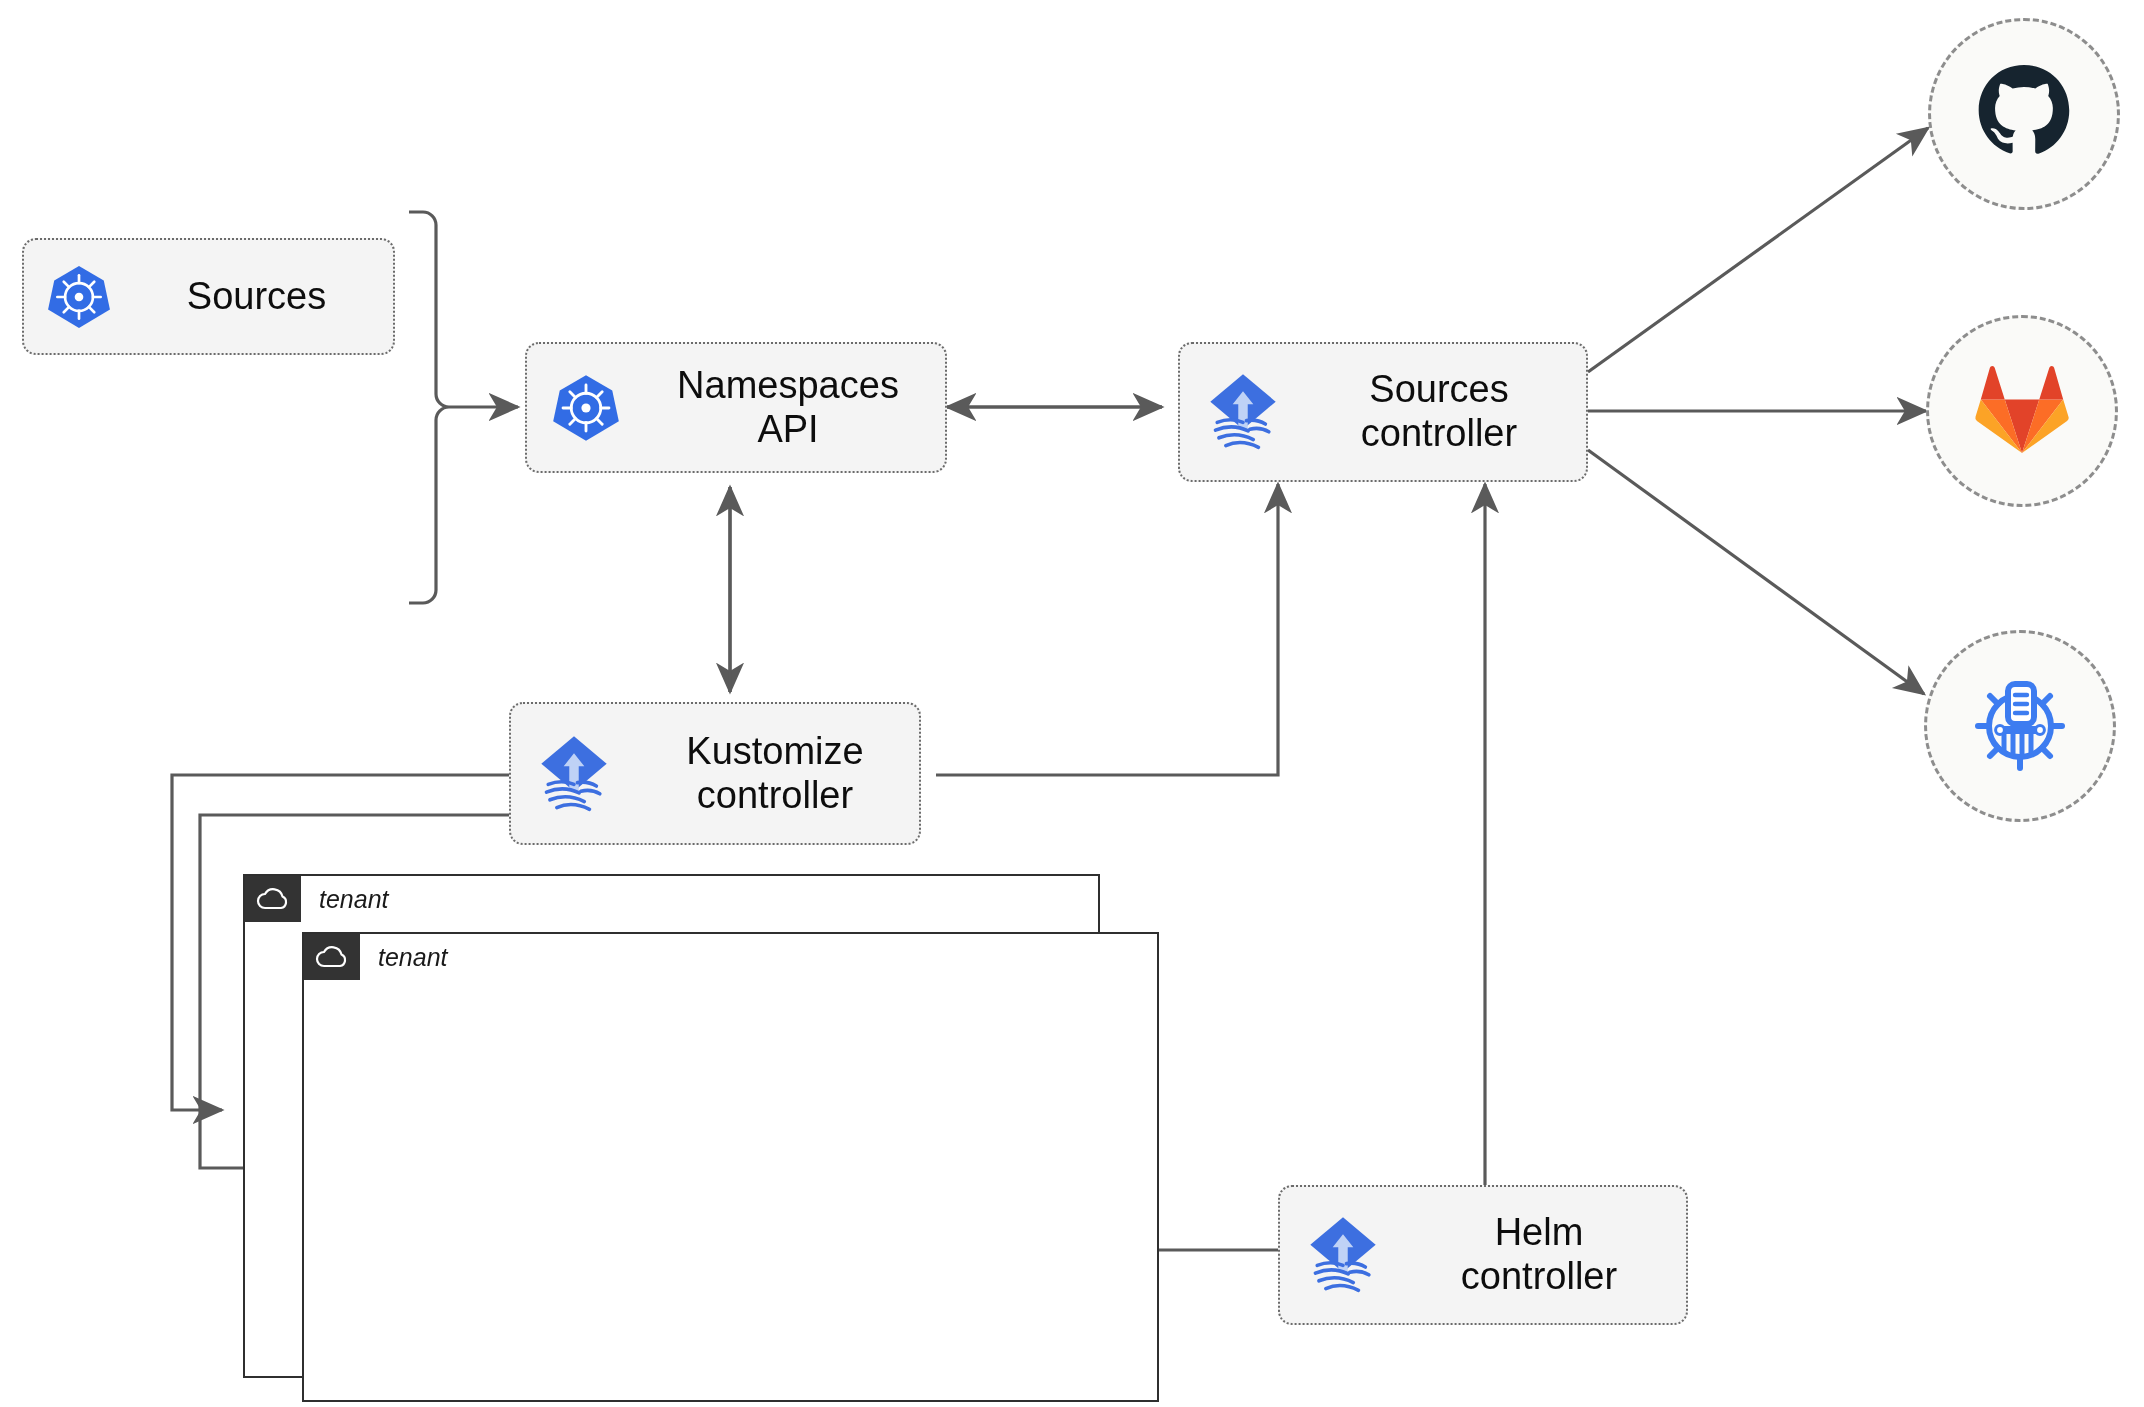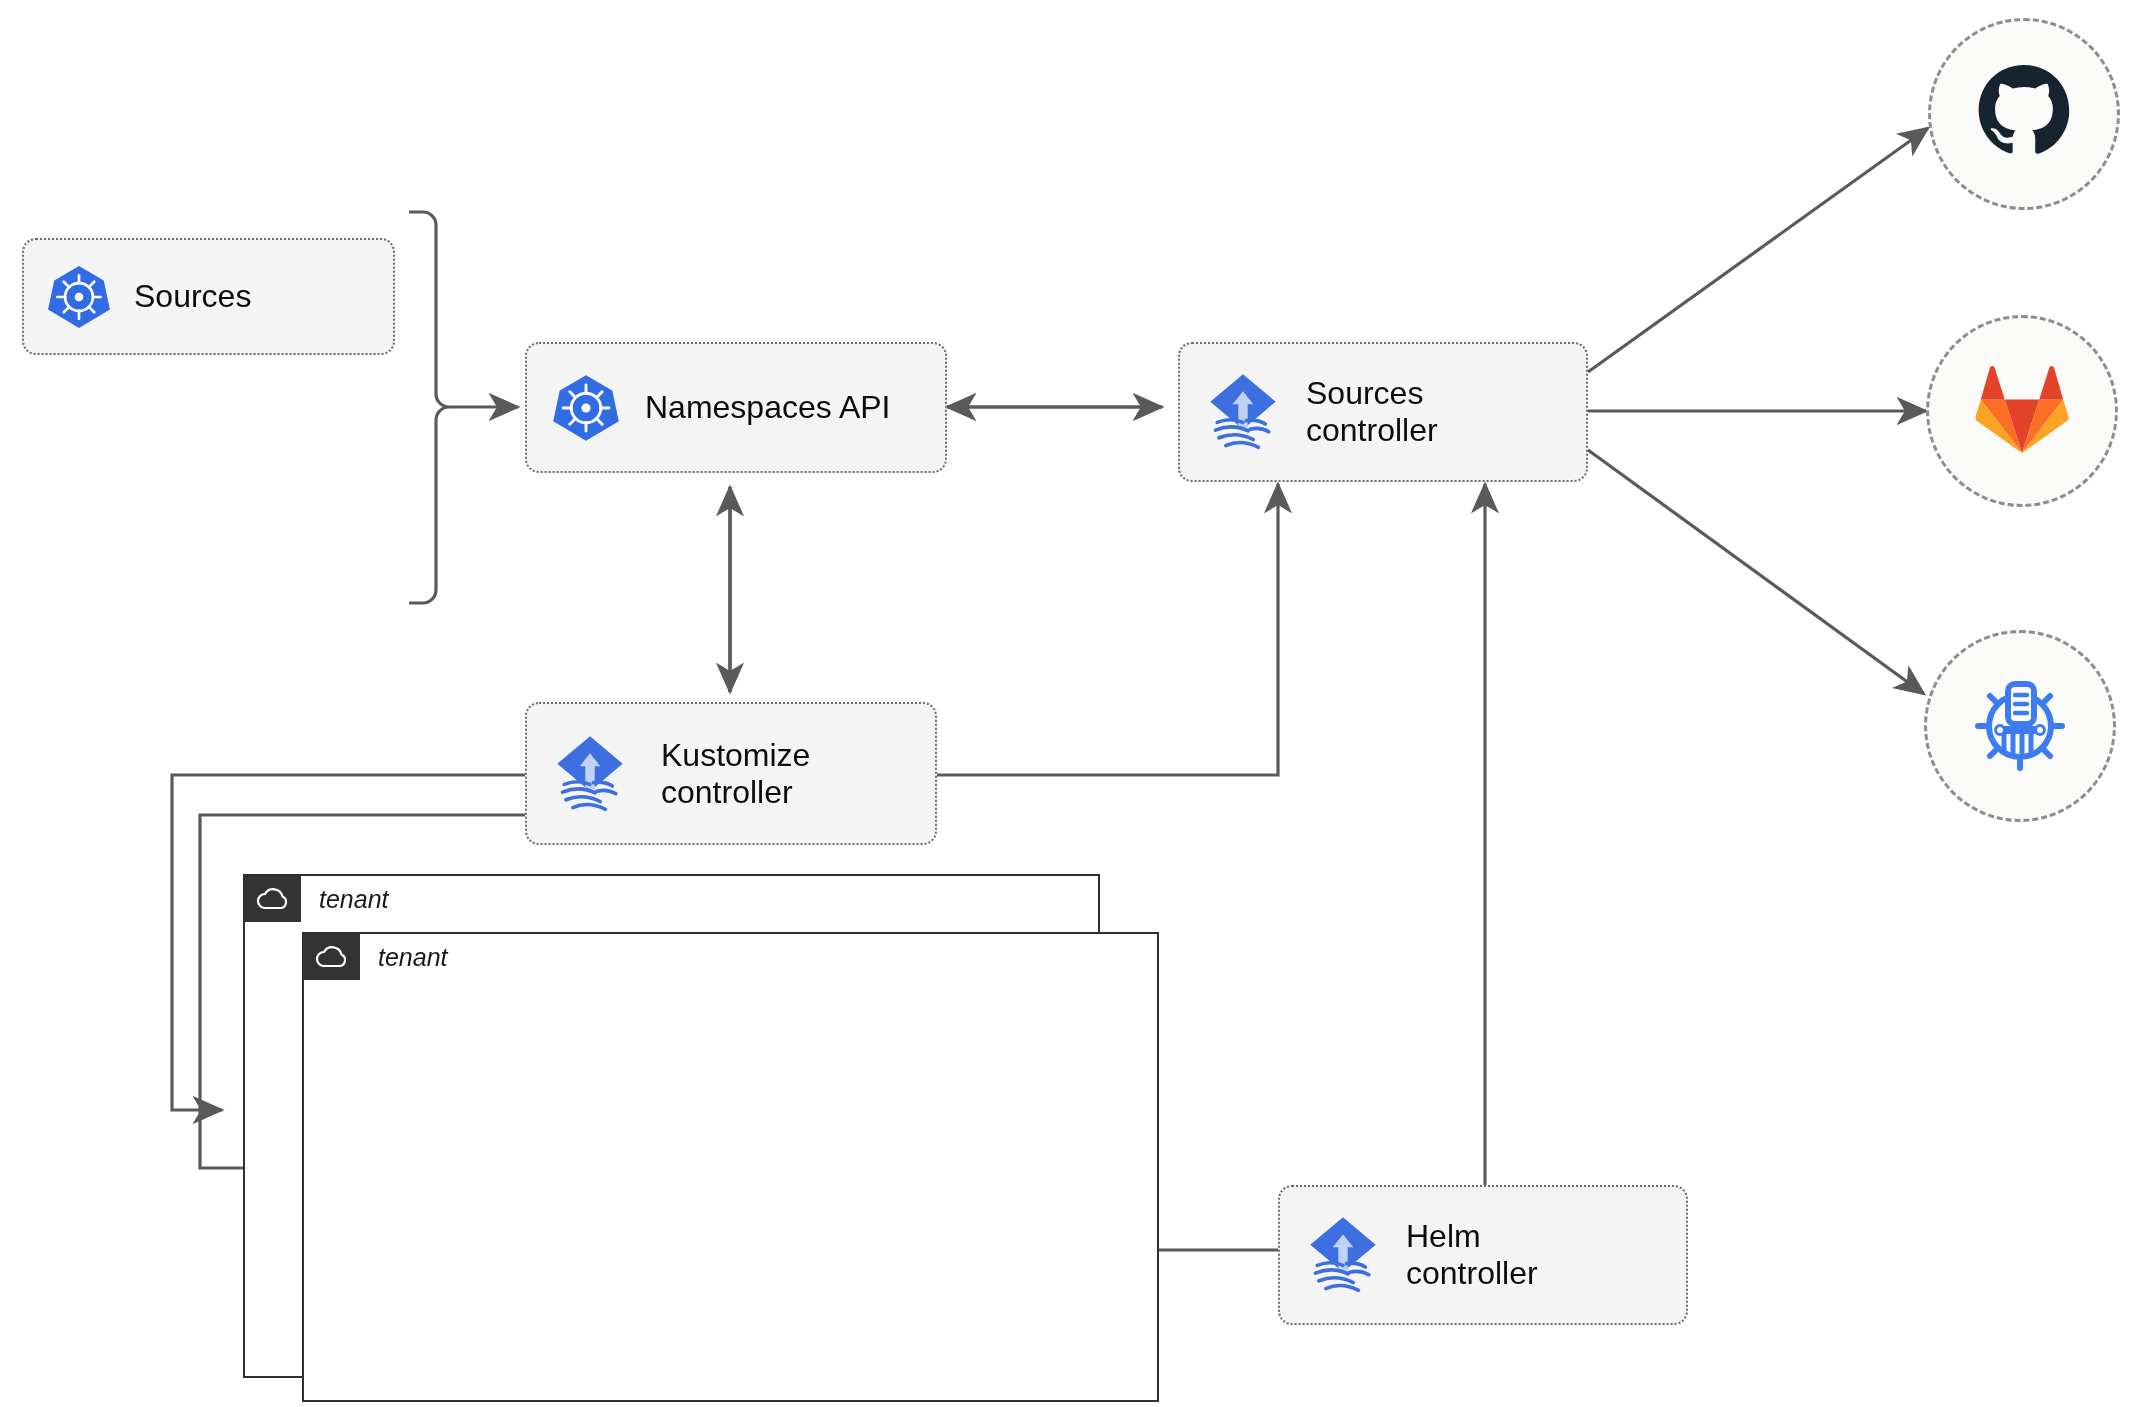--- a/index.html
+++ b/index.html
@@ -14,22 +14,23 @@
     border:2.5px dotted #6b6b6b;
     border-radius:14px;
     box-sizing:border-box;
     display:flex;
     align-items:center;
     z-index:5;
   }
   .node .ic{flex:0 0 auto;display:flex;align-items:center;justify-content:center;}
   .node .lbl{
     flex:1 1 auto;
+    text-align:center;
     color:#0d0d0d;
-    font-size:32px;
+    font-size:38px;
     line-height:1.15;
     padding-right:14px;
     white-space:pre-line;
   }
 
   
   .circle{
     position:absolute;
     border:3px dashed #8d8d8d;
     border-radius:50%;
@@ -162,21 +163,21 @@
           <path d="M30,89 Q48,81 68,91"></path>
           <path d="M54,60 Q66,58 76,64"></path>
           <path d="M58,70 Q70,67 80,73"></path>
         </g>
       </svg>
     </span>
     <span class="lbl">Sources
 controller</span>
   </div>
 
-  <div class="node" style="left:525px;top:702px;width:412px;height:143px;gap:8px;">
+  <div class="node" style="left:509px;top:702px;width:412px;height:143px;gap:8px;">
     <span class="ic" style="width:126px;">
       <svg width="86" height="86" viewBox="0 0 100 100">
         <polygon points="50,6 88,38 50,70 12,38" fill="#3D6FE0"></polygon>
         <path d="M50,26 L62,41 H55.5 V70 H44.5 V41 H38 Z" fill="#BFD2F6"></path>
         <g stroke="#3D6FE0" stroke-width="4.2" stroke-linecap="round" fill="none">
           <path d="M20,62 Q36,56 50,62"></path>
           <path d="M18,71 Q38,63 56,72"></path>
           <path d="M22,80 Q42,72 62,82"></path>
           <path d="M30,89 Q48,81 68,91"></path>
           <path d="M54,60 Q66,58 76,64"></path>

